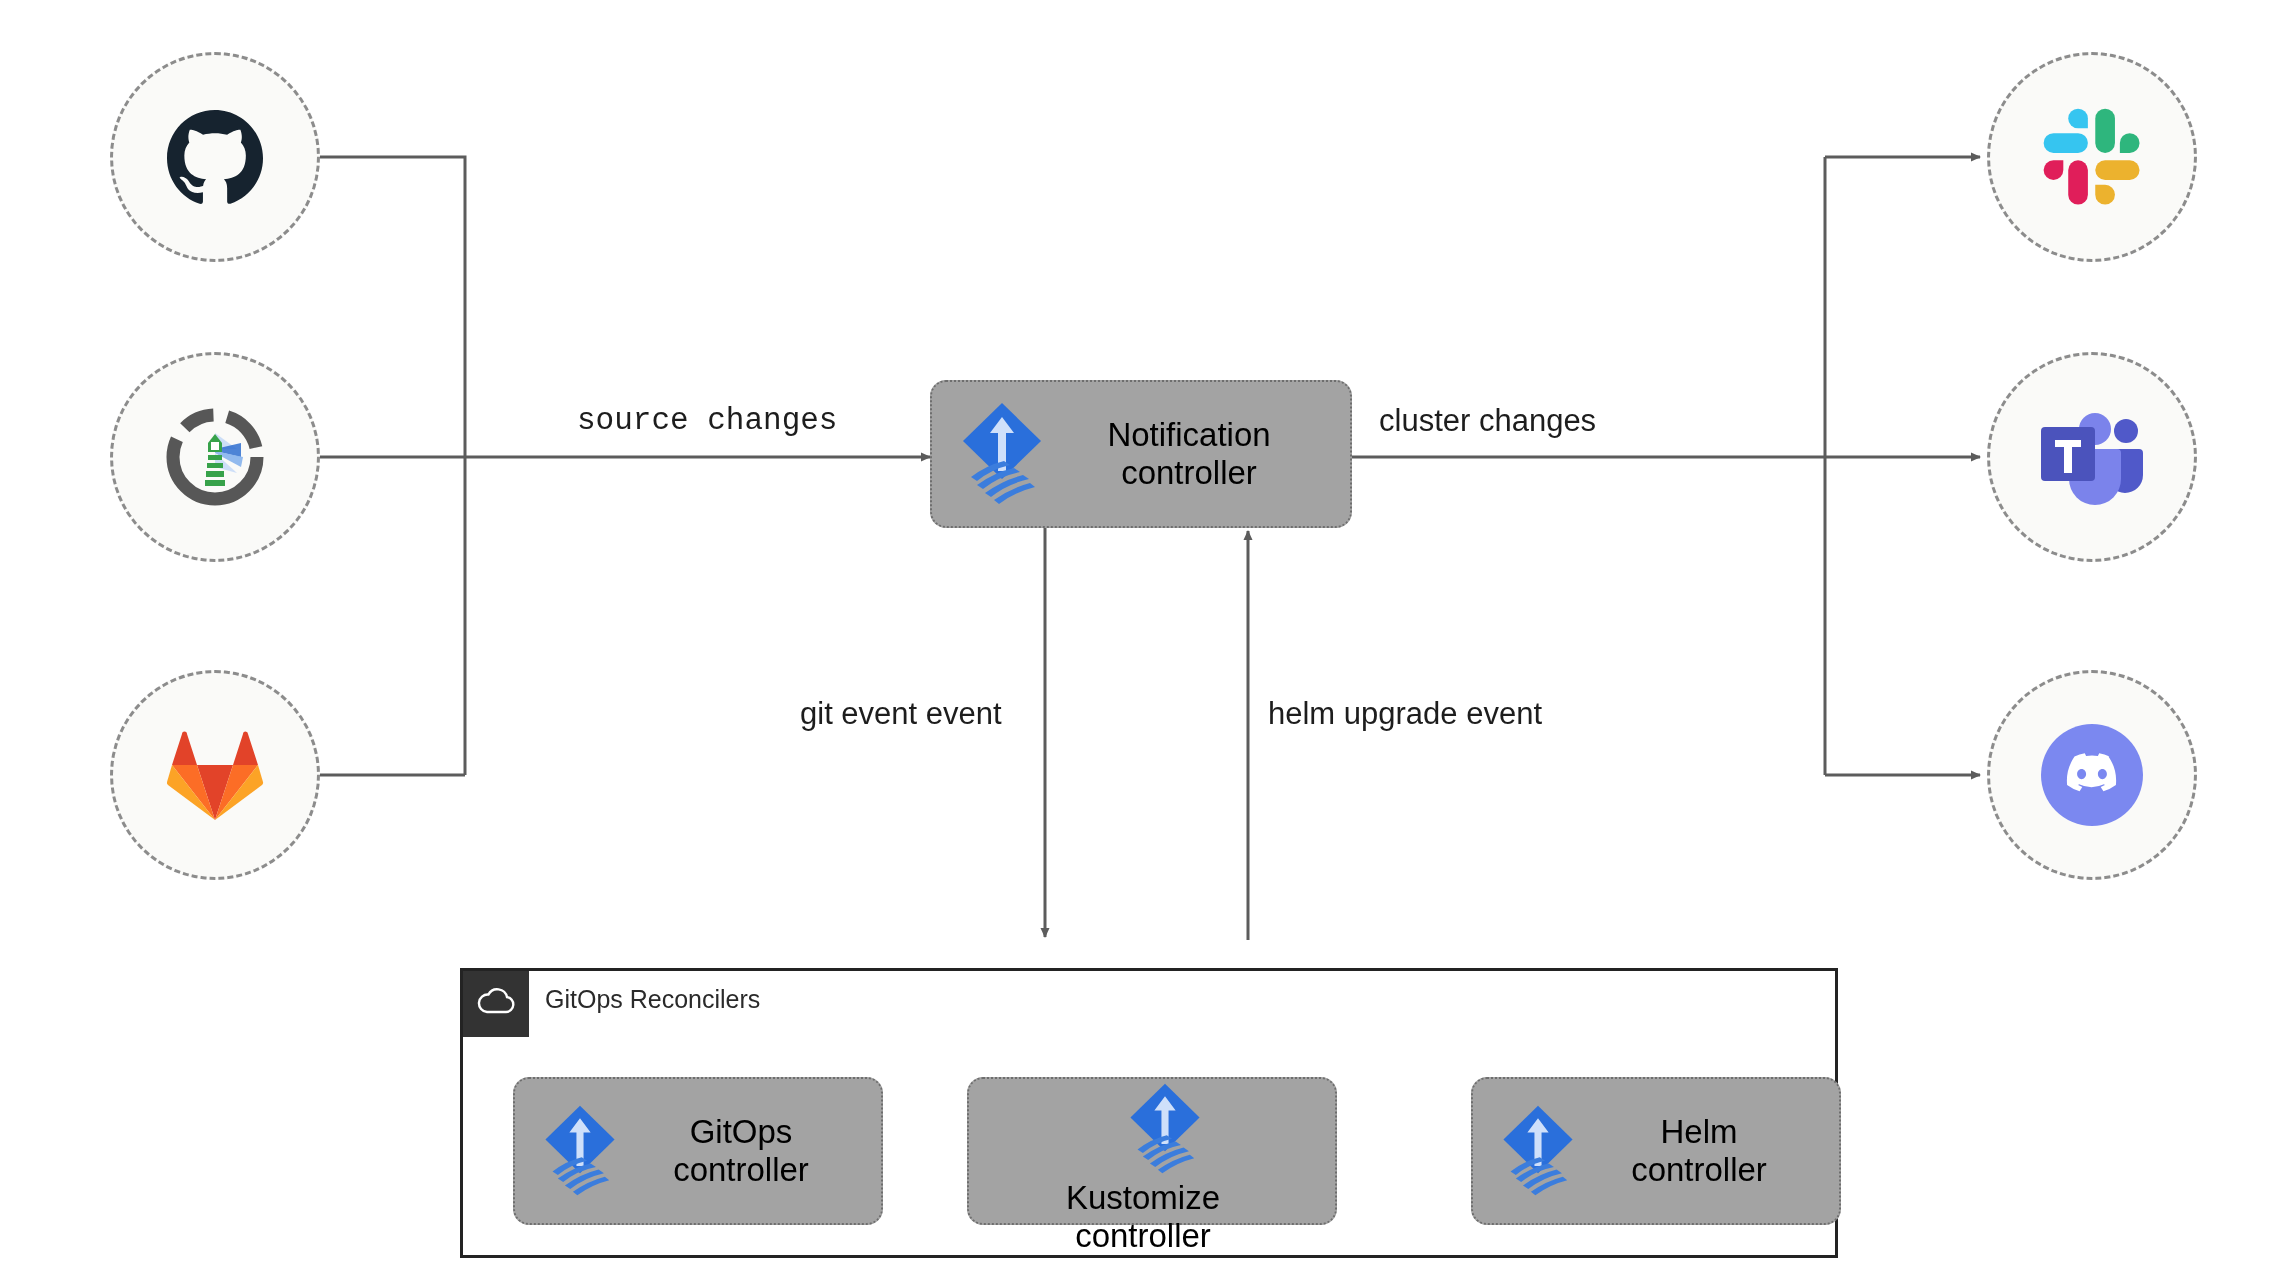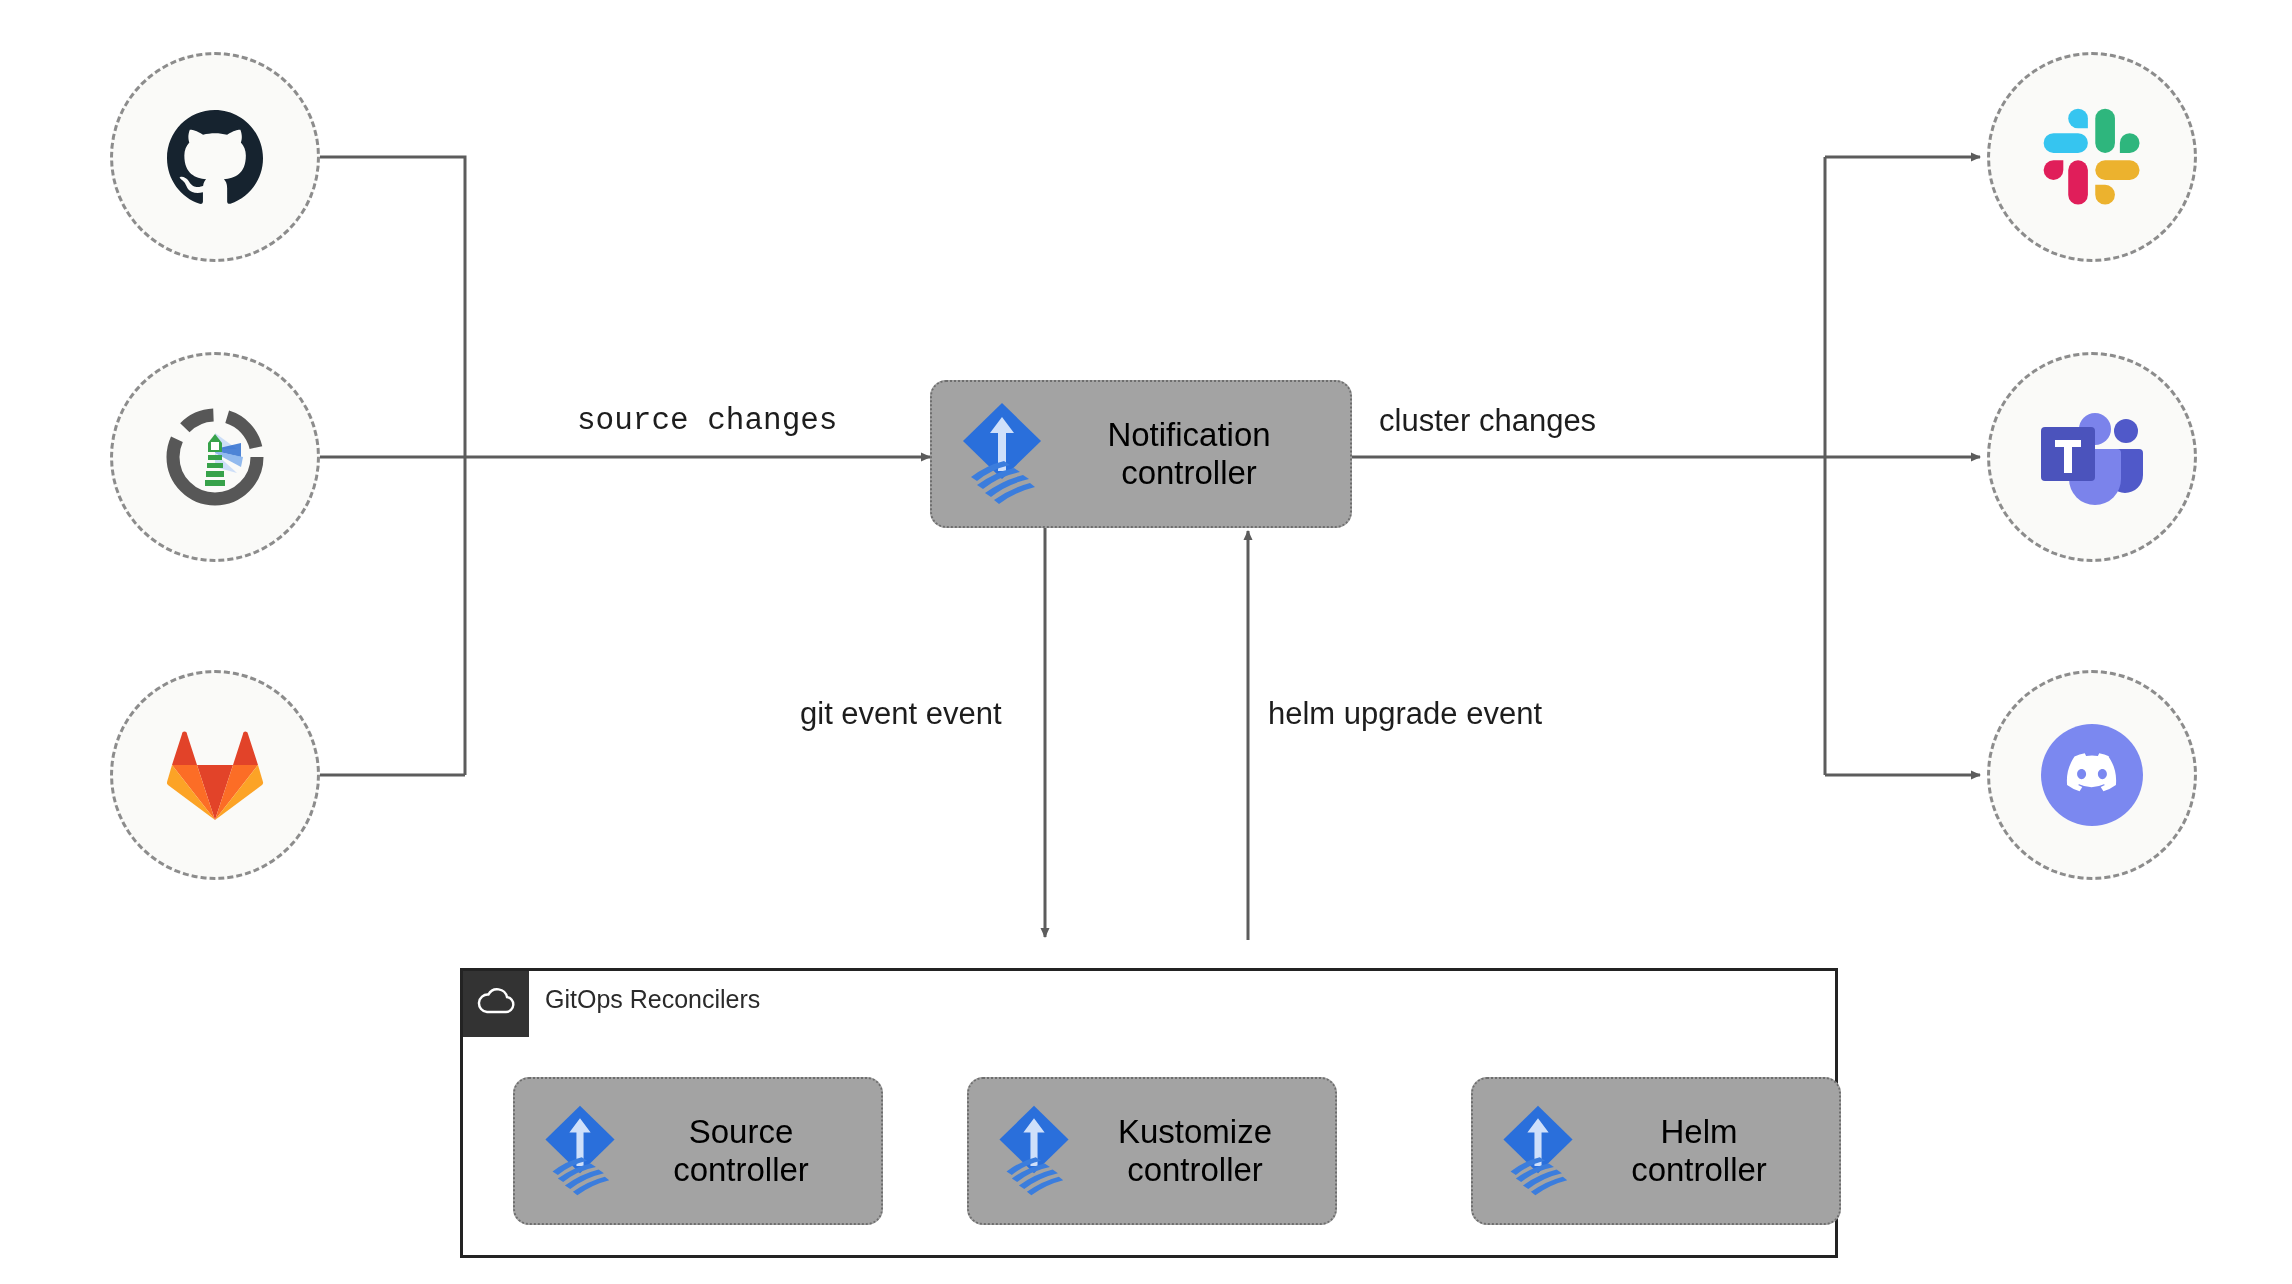--- a/index.html
+++ b/index.html
@@ -264,25 +264,25 @@
           <polygon points="44,4 83,42 44,80 5,42" fill="#2a6fdb"></polygon>
           <polygon points="44,18 56,34 48,34 48,72 40,72 40,34 32,34" fill="#cfe0fa"></polygon>
           <g fill="#3b7ddd">
             <path d="M13,78 q16,-12 33,-16 l6,4 q-18,4 -33,16 z"></path>
             <path d="M19,86 q18,-13 37,-17 l6,4 q-21,4 -37,17 z"></path>
             <path d="M27,94 q18,-13 38,-18 l6,4 q-22,5 -38,18 z"></path>
             <path d="M36,101 q17,-12 36,-17 l5,4 q-20,5 -36,17 z"></path>
           </g>
         </svg>
       </span>
-      <span class="ctrl-label">Source
+      <span class="ctrl-label">GitOps
 controller</span>
     </div>
 
-    <div class="ctrl-box" style="left:504px; top:106px; width:370px; height:148px;">
+    <div class="ctrl-box" style="left:504px; top:106px; width:370px; height:148px;flex-direction:column;">
       <span class="ctrl-icon">
         <svg width="78" height="100" viewBox="0 0 88 110">
           <polygon points="44,4 83,42 44,80 5,42" fill="#2a6fdb"></polygon>
           <polygon points="44,18 56,34 48,34 48,72 40,72 40,34 32,34" fill="#cfe0fa"></polygon>
           <g fill="#3b7ddd">
             <path d="M13,78 q16,-12 33,-16 l6,4 q-18,4 -33,16 z"></path>
             <path d="M19,86 q18,-13 37,-17 l6,4 q-21,4 -37,17 z"></path>
             <path d="M27,94 q18,-13 38,-18 l6,4 q-22,5 -38,18 z"></path>
             <path d="M36,101 q17,-12 36,-17 l5,4 q-20,5 -36,17 z"></path>
           </g>

